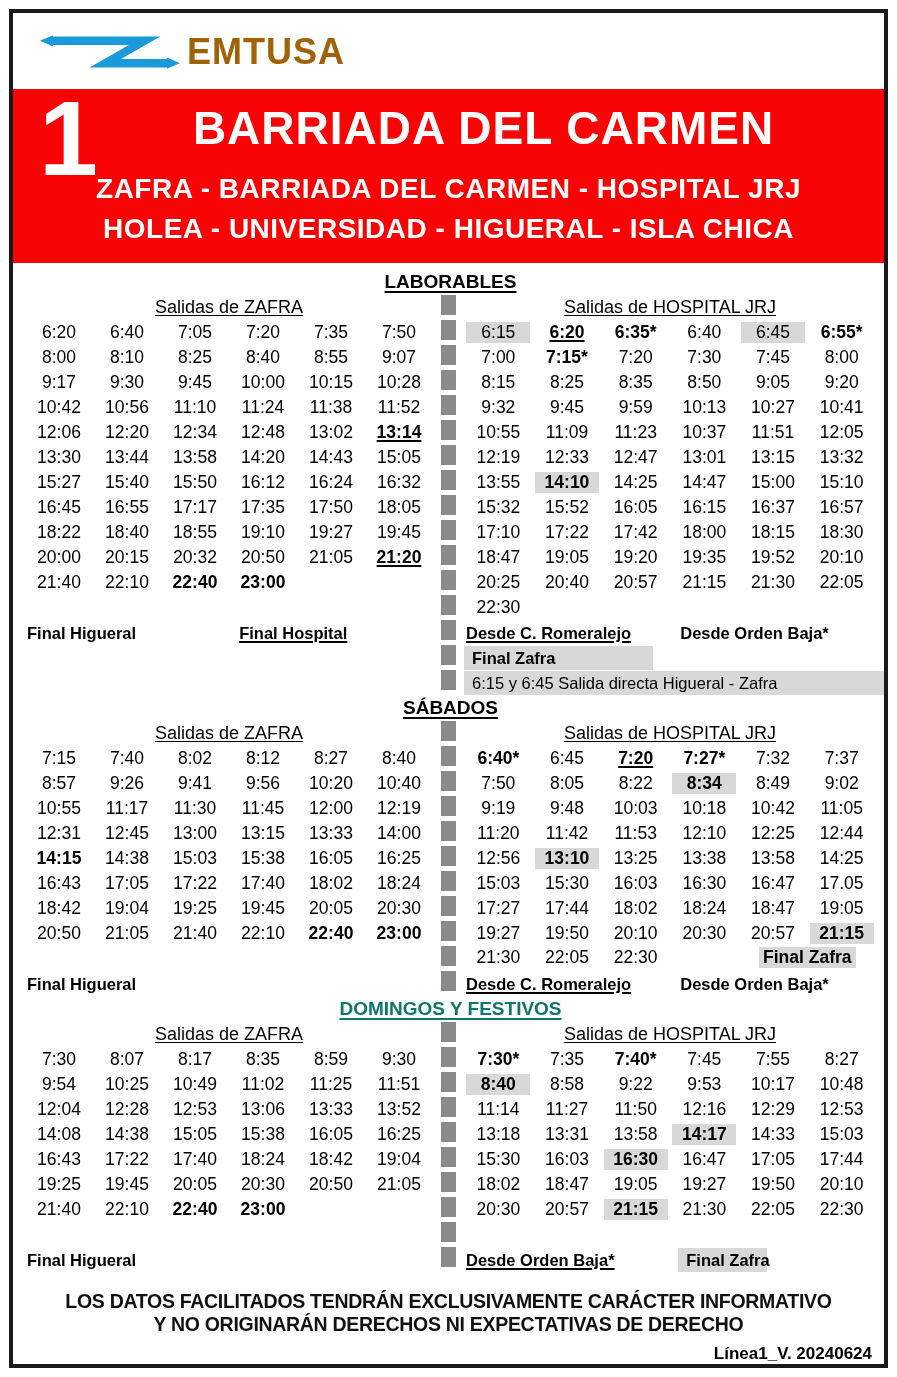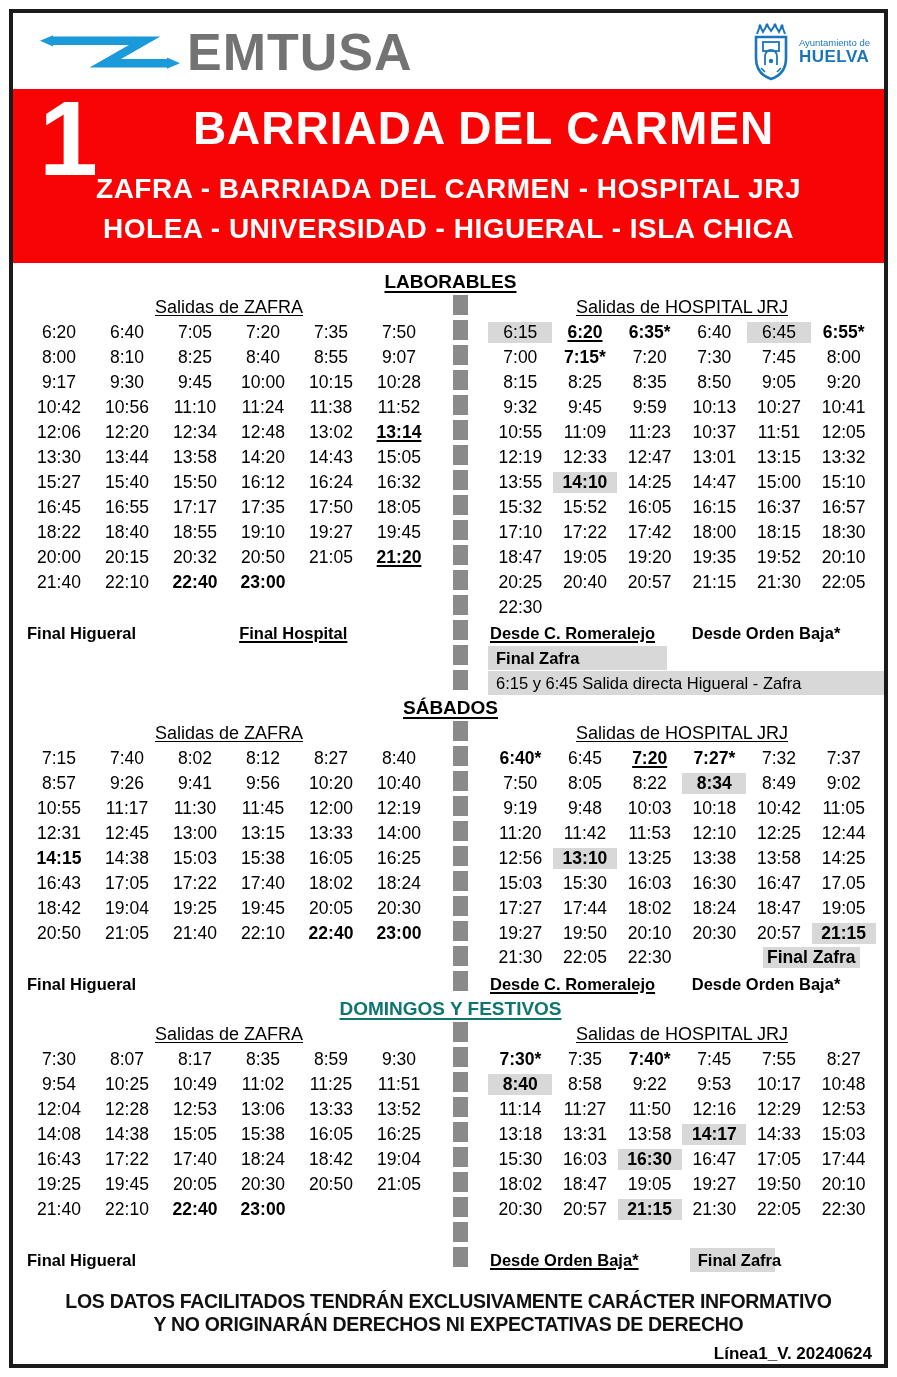--- a/index.html
+++ b/index.html
@@ -3,38 +3,38 @@
 <meta charset="utf-8">
 <style>
   html,body{margin:0;padding:0;background:#fff;}
   body{width:897px;height:1377px;position:relative;font-family:"Liberation Sans",sans-serif;-webkit-font-smoothing:antialiased;}
   .frame{position:absolute;inset:9px;border:4px solid #1a1a1a;background:#fff;overflow:hidden;display:flex;flex-direction:column;}
 
   
   .hdr{height:70px;display:flex;align-items:center;justify-content:space-between;padding:4px 14px 2px 22px;background:#fff;}
   .brand{display:flex;align-items:center;gap:8px;}
   .brand-mark{width:150px;height:56px;}
-  .brand-name{font-size:52px;font-weight:bold;color:#737373;letter-spacing:1px;margin-left:-6px;}
+  .brand-name{font-size:36px;font-weight:bold;color:#a16207;letter-spacing:1px;margin-left:-6px;}
   .city{display:flex;align-items:center;gap:7px;}
   .crest{width:42px;height:60px;}
   .city-text{display:flex;flex-direction:column;line-height:1.05;}
   .city-small{font-size:9.5px;color:#1b75bb;}
   .city-big{font-size:17px;font-weight:bold;color:#1b75bb;letter-spacing:.5px;}
 
   
   .banner{background:#f90404;color:#fff;position:relative;padding:8px 10px 14px;text-align:center;}
   .line-no{position:absolute;left:26px;top:-4px;font-size:106px;font-weight:bold;line-height:1;}
   .banner-title{font-size:46px;font-weight:bold;letter-spacing:1px;margin:4px 0 14px 70px;}
   .route{font-size:28px;font-weight:bold;letter-spacing:.5px;line-height:1.42;}
 
   
   .tables{padding:6px 8px 0 12px;flex:1;}
   .sec-title{text-align:center;font-size:19px;font-weight:bold;text-decoration:underline;text-decoration-thickness:2px;text-underline-offset:3px;margin:2px 0 2px;color:#000;}
   .sec-title.red{color:#0f766e;}
-  .sec{display:grid;grid-template-columns:408px 15px 1fr;column-gap:20px;margin-bottom:2px;}
+  .sec{display:grid;grid-template-columns:408px 15px 1fr;column-gap:8px;margin-bottom:2px;}
   .divider{background:repeating-linear-gradient(to bottom,#8a8a8a 0px,#8a8a8a 20px,#ffffff 20px,#ffffff 25px);}
   .col-head{text-align:center;font-size:18px;height:25px;line-height:25px;}
   .col-head span{text-decoration:underline;text-underline-offset:2px;}
   .t-row{display:grid;grid-template-columns:repeat(6,1fr);height:25px;align-items:center;}
   .t-cell{text-align:center;font-size:17.5px;white-space:nowrap;}
   .cv{display:inline-block;line-height:21px;padding:0 4px;}
   .cv.b{font-weight:bold;}
   .cv.u{text-decoration:underline;text-underline-offset:2px;text-decoration-thickness:1.5px;}
   .cv.h{background:#d8d8d8;min-width:56px;}
   .note-row{min-height:24px;display:grid;align-items:center;margin-top:1px;}
@@ -57,38 +57,20 @@
 
   <div class="hdr">
     <div class="brand">
       <svg class="brand-mark" viewBox="0 0 150 60">
         <path d="M12 18 L112 18 L70 42 L138 42" stroke="#1a9ad8" stroke-width="9" fill="none"></path>
         <polygon points="14,12 14,24 0,18" fill="#1a9ad8"></polygon>
         <polygon points="136,36 136,48 150,42" fill="#1a9ad8"></polygon>
       </svg>
       <span class="brand-name">EMTUSA</span>
     </div>
-    <div class="city">
-      <svg class="crest" viewBox="0 0 42 60">
-        <path d="M7 12 L10 4 L13 10 L17 3 L21 9 L25 3 L29 10 L32 4 L35 12" fill="none" stroke="#1b75bb" stroke-width="2"></path>
-        <circle cx="10" cy="4" r="1.6" fill="#1b75bb"></circle>
-          <circle cx="17" cy="3" r="1.6" fill="#1b75bb"></circle>
-          <circle cx="25" cy="3" r="1.6" fill="#1b75bb"></circle>
-          <circle cx="32" cy="4" r="1.6" fill="#1b75bb"></circle>
-        <path d="M6 15 H36 V36 Q36 52 21 57 Q6 52 6 36 Z" fill="none" stroke="#1b75bb" stroke-width="2.6"></path>
-        <rect x="13" y="20" width="16" height="9" fill="none" stroke="#1b75bb" stroke-width="1.8"></rect>
-        <path d="M15 43 V34 a6 6 0 0 1 12 0 V43" fill="none" stroke="#1b75bb" stroke-width="1.8"></path>
-        <circle cx="21" cy="39" r="2.2" fill="#1b75bb"></circle>
-        <path d="M11 46 l4 4 M31 46 l-4 4" stroke="#1b75bb" stroke-width="1.6"></path>
-      </svg>
-      <div class="city-text">
-        <span class="city-small">Ayuntamiento de</span>
-        <span class="city-big">HUELVA</span>
-      </div>
-    </div>
   </div>
 
   <div class="banner">
     <div class="line-no">1</div>
     <div class="banner-title">BARRIADA DEL CARMEN</div>
     <div class="route">ZAFRA - BARRIADA DEL CARMEN - HOSPITAL JRJ</div>
     <div class="route">HOLEA - UNIVERSIDAD - HIGUERAL - ISLA CHICA</div>
   </div>
 
   <div class="tables">

